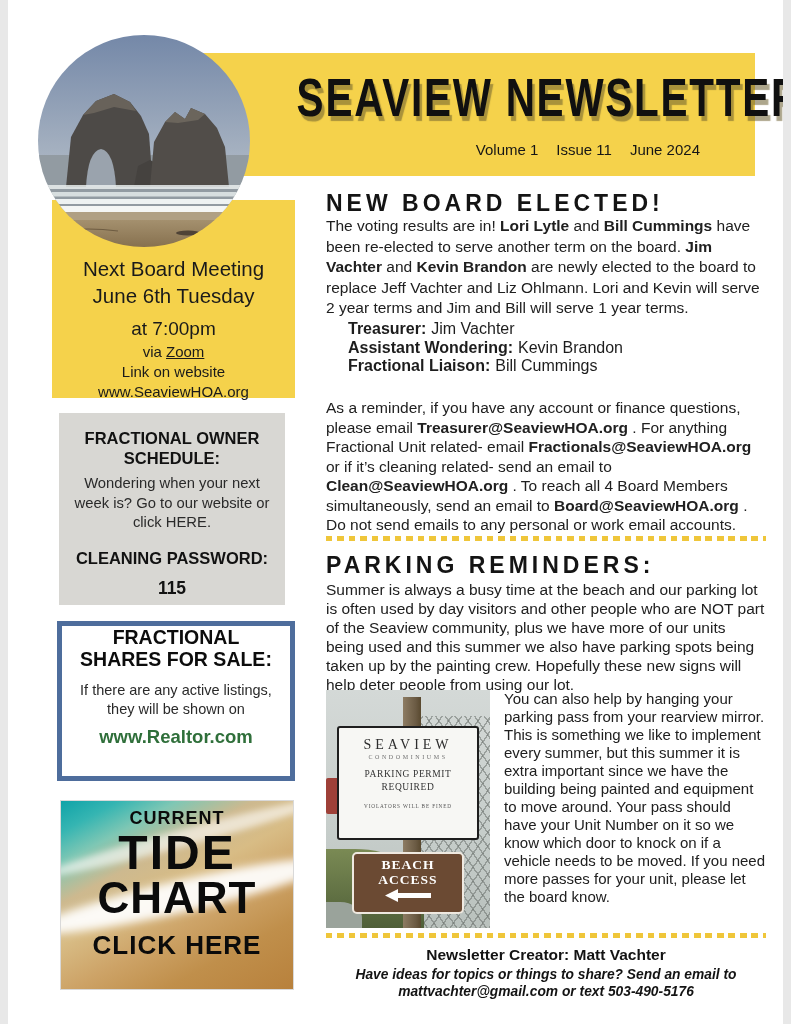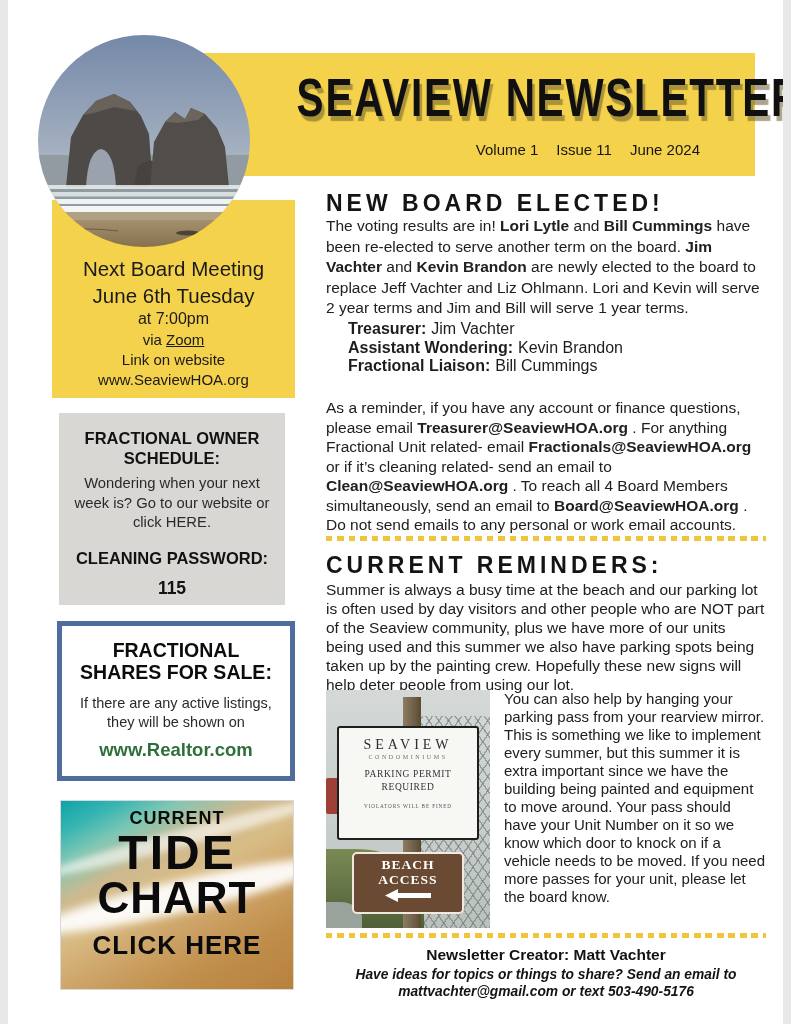--- a/index.html
+++ b/index.html
@@ -20,32 +20,32 @@
   }
   .issue-line { position:absolute; right:55px; top:88px; display:flex; gap:18px; font-size:15px; color:#161616; }
 
   
   .circle-photo { position:absolute; left:30px; top:35px; width:212px; height:212px; border-radius:50%; overflow:hidden; z-index:3; }
   .circle-photo svg { display:block; width:100%; height:100%; }
 
   
   .meeting-box { position:absolute; left:44px; top:200px; width:243px; height:198px; background:#F5D24B; z-index:2; text-align:center; color:#1a1a1a; padding-top:56px; }
   .meeting-box .big   { font-size:20.5px; line-height:1.3; }
-  .meeting-box .med   { font-size:16px; line-height:1.3; }
+  .meeting-box .med   { font-size:19px; line-height:1.3;margin-top:8px; }
   .meeting-box .small { font-size:15px;   line-height:1.32; }
   .zoom-link { text-decoration:underline; cursor:pointer; }
 
   .schedule-box { position:absolute; left:51px; top:413px; width:226px; height:192px; background:#D8D7D3; text-align:center; color:#121212; padding:15px 10px 0; }
   .schedule-box .title  { font-size:16.5px; font-weight:bold; line-height:1.22; }
   .schedule-box .body   { font-size:14.8px; line-height:1.32; margin-top:6px; color:#2a2a2a; }
   .schedule-box .pwlab  { font-size:16.5px; font-weight:bold; margin-top:16px; }
   .schedule-box .pwval  { font-size:17.5px; font-weight:bold; margin-top:10px; }
   .here-link { cursor:pointer; }
 
-  .shares-box { position:absolute; left:49px; top:621px; width:238px; height:160px; background:#fff; border:5px solid #4E6D9C; text-align:center; padding-top:13px; }
+  .shares-box { position:absolute; left:49px; top:621px; width:238px; height:160px; background:#fff; border:5px solid #4E6D9C; text-align:center; padding-top:0; }
   .shares-box .title { font-size:19.5px; font-weight:bold; line-height:1.15; color:#0c0c0c; }
   .shares-box .body  { font-size:14.5px; line-height:1.35; margin-top:10px; color:#2a2a2a; }
   .shares-box .link  { font-size:18.5px; font-weight:bold; color:#2F6F3A; margin-top:6px; cursor:pointer; }
 
   .tide-box { position:absolute; left:52px; top:800px; width:234px; height:190px; overflow:hidden; text-align:center; cursor:pointer; border:1px solid #d9d9d9;
     background:linear-gradient(152deg,#0fa3a8 0%,#35b5b2 10%,#7fc7b4 20%,#cdb98f 33%,#d8bc85 46%,#cda367 62%,#c08f4b 78%,#b8813c 100%);
   }
   .tide-box::before { content:""; position:absolute; left:-14%; top:42%; width:132%; height:17%; background:rgba(255,255,255,.92); border-radius:50%; transform:rotate(-13deg); filter:blur(4px); }
   .tide-box::after  { content:""; position:absolute; left:-10%; top:15%; width:126%; height:9%;  background:rgba(255,255,255,.6);  border-radius:50%; transform:rotate(-15deg); filter:blur(3px); }
   .tide-box .txt { position:relative; z-index:2; color:#0b0b0b; }
@@ -192,21 +192,21 @@
     <div class="officers">
       <div><b>Treasurer:</b><span class="name">Jim Vachter</span></div>
       <div><b>Assistant Wondering:</b><span class="name">Kevin Brandon</span></div>
       <div><b>Fractional Liaison:</b><span class="name">Bill Cummings</span></div>
     </div>
 
     <div class="board-reminder"><span>As a reminder, if you have any account or finance questions, please email </span><b>Treasurer@SeaviewHOA.org</b><span> . For anything Fractional Unit related- email </span><b>Fractionals@SeaviewHOA.org</b><span> or if it’s cleaning related- send an email to </span><b>Clean@SeaviewHOA.org</b><span> . To reach all 4 Board Members simultaneously, send an email to </span><b>Board@SeaviewHOA.org</b><span> . Do not send emails to any personal or work email accounts.</span></div>
 
     <div class="divider divider1"></div>
 
-    <div class="sec-heading parking-heading">CURRENT REMINDERS:</div>
+    <div class="sec-heading parking-heading">PARKING REMINDERS:</div>
 
     <div class="parking-para1">Summer is always a busy time at the beach and our parking lot is often used by day visitors and other people who are NOT part of the Seaview community, plus we have more of our units being used and this summer we also have parking spots being taken up by the painting crew. Hopefully these new signs will help deter people from using our lot.</div>
 
     <div class="photo-row">
 
       <div class="sign-photo">
         <div class="sp-building"></div>
         <div class="sp-shed"></div>
         <div class="sp-fence"></div>
         <div class="sp-grass"></div>

